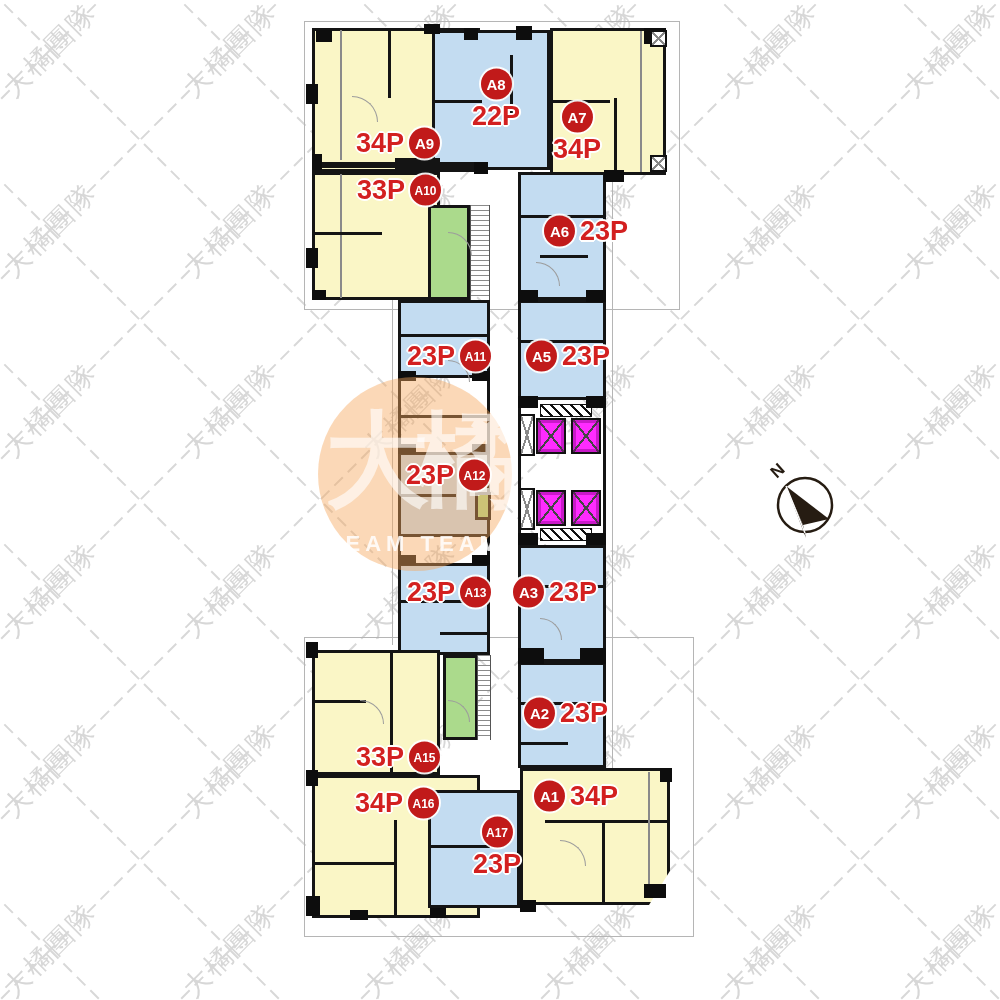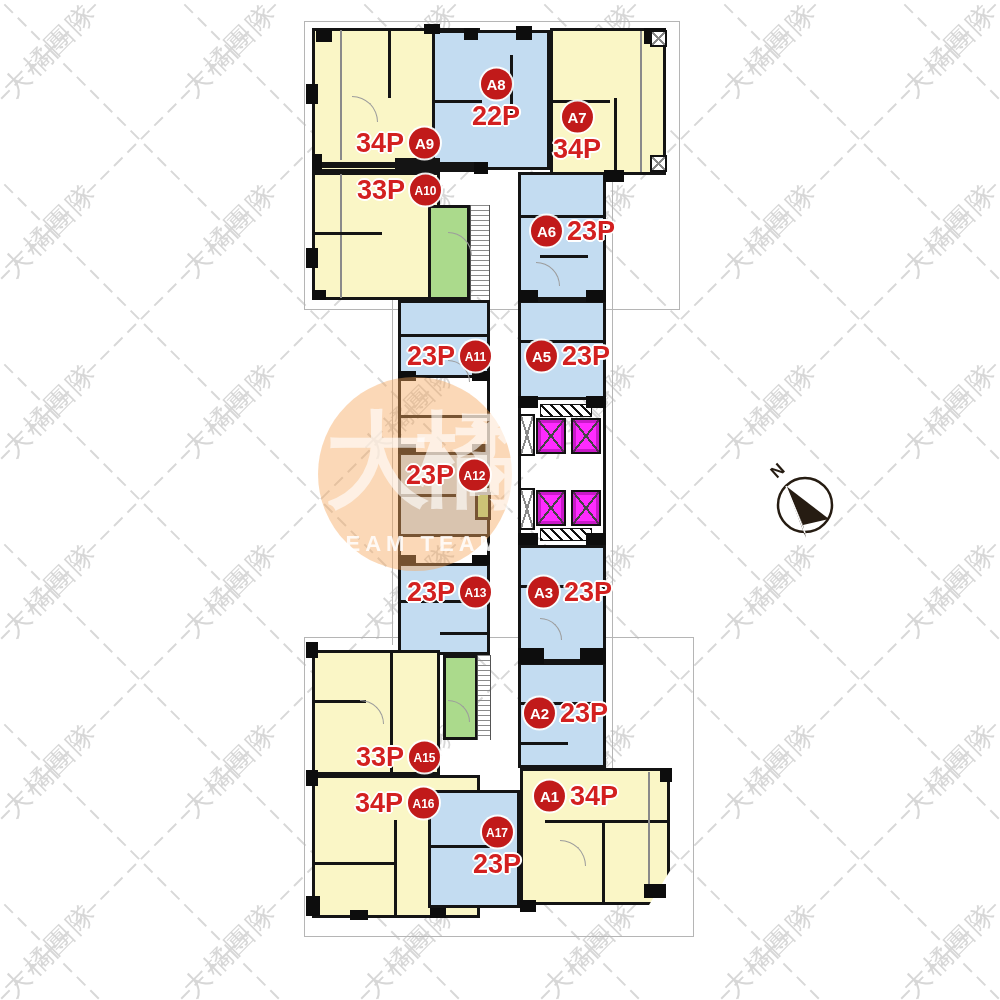--- a/index.html
+++ b/index.html
@@ -238,41 +238,41 @@
     <span class="badge sm">A10</span>
   </div>
   <div class="ulabel stack" style="left:496px;top:100px">
     <span class="badge">A8</span>
     <span class="psize">22P</span>
   </div>
   <div class="ulabel stack" style="left:577px;top:133px">
     <span class="badge">A7</span>
     <span class="psize">34P</span>
   </div>
-  <div class="ulabel" style="left:573px;top:231px">
+  <div class="ulabel" style="left:586px;top:231px">
     <span class="badge">A6</span>
     <span class="psize">23P</span>
   </div>
   <div class="ulabel" style="left:449px;top:356px">
     <span class="psize">23P</span>
     <span class="badge sm">A11</span>
   </div>
   <div class="ulabel" style="left:568px;top:356px">
     <span class="badge">A5</span>
     <span class="psize">23P</span>
   </div>
   <div class="ulabel" style="left:448px;top:475px">
     <span class="psize">23P</span>
     <span class="badge sm">A12</span>
   </div>
   <div class="ulabel" style="left:449px;top:592px">
     <span class="psize">23P</span>
     <span class="badge sm">A13</span>
   </div>
-  <div class="ulabel" style="left:570px;top:592px">
+  <div class="ulabel" style="left:555px;top:592px">
     <span class="badge">A3</span>
     <span class="psize">23P</span>
   </div>
   <div class="ulabel" style="left:566px;top:713px">
     <span class="badge">A2</span>
     <span class="psize">23P</span>
   </div>
   <div class="ulabel" style="left:398px;top:757px">
     <span class="psize">33P</span>
     <span class="badge sm">A15</span>

